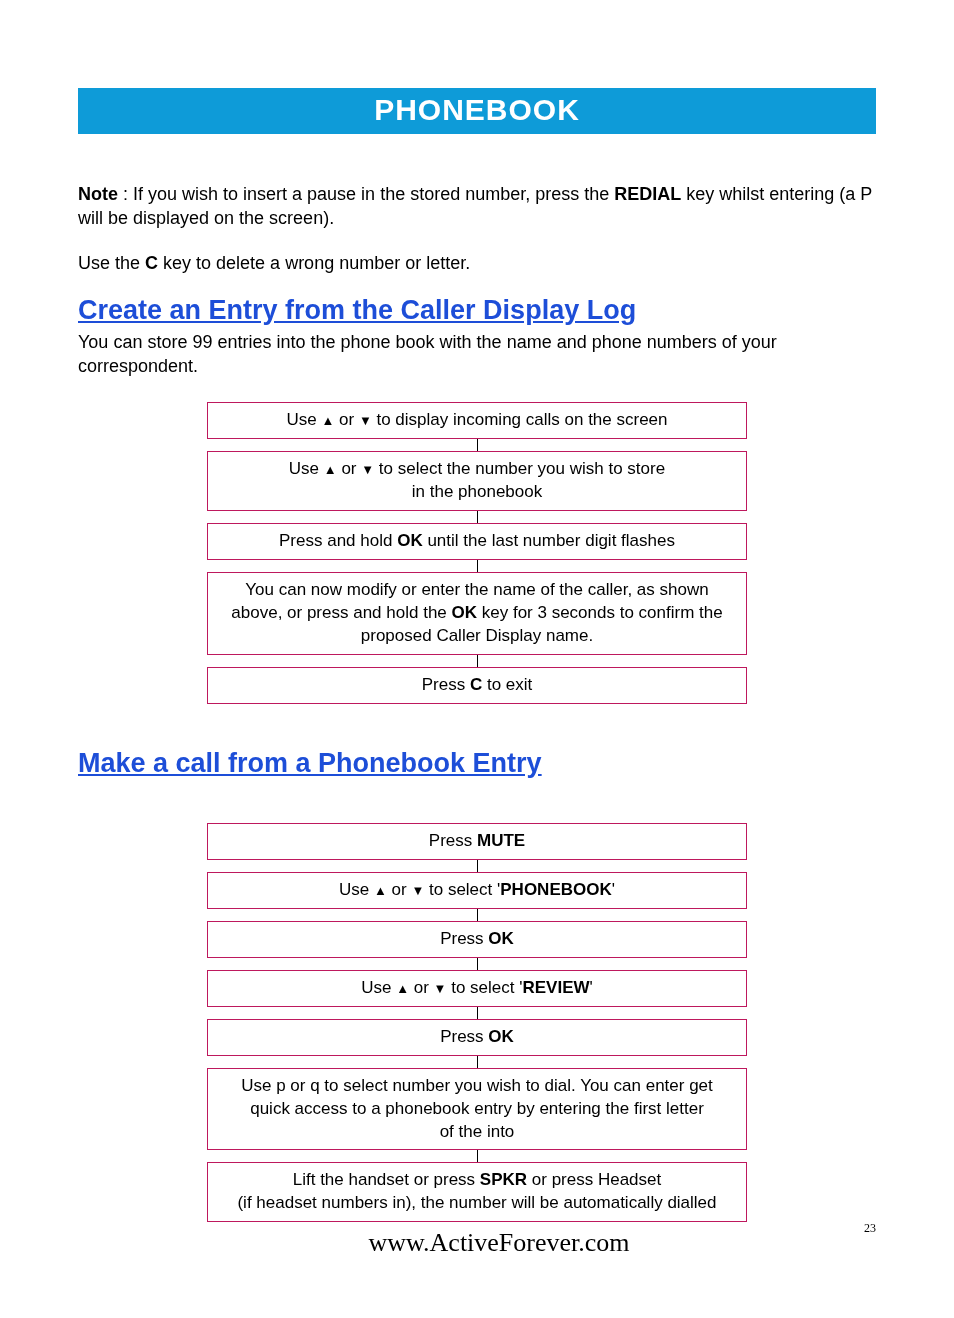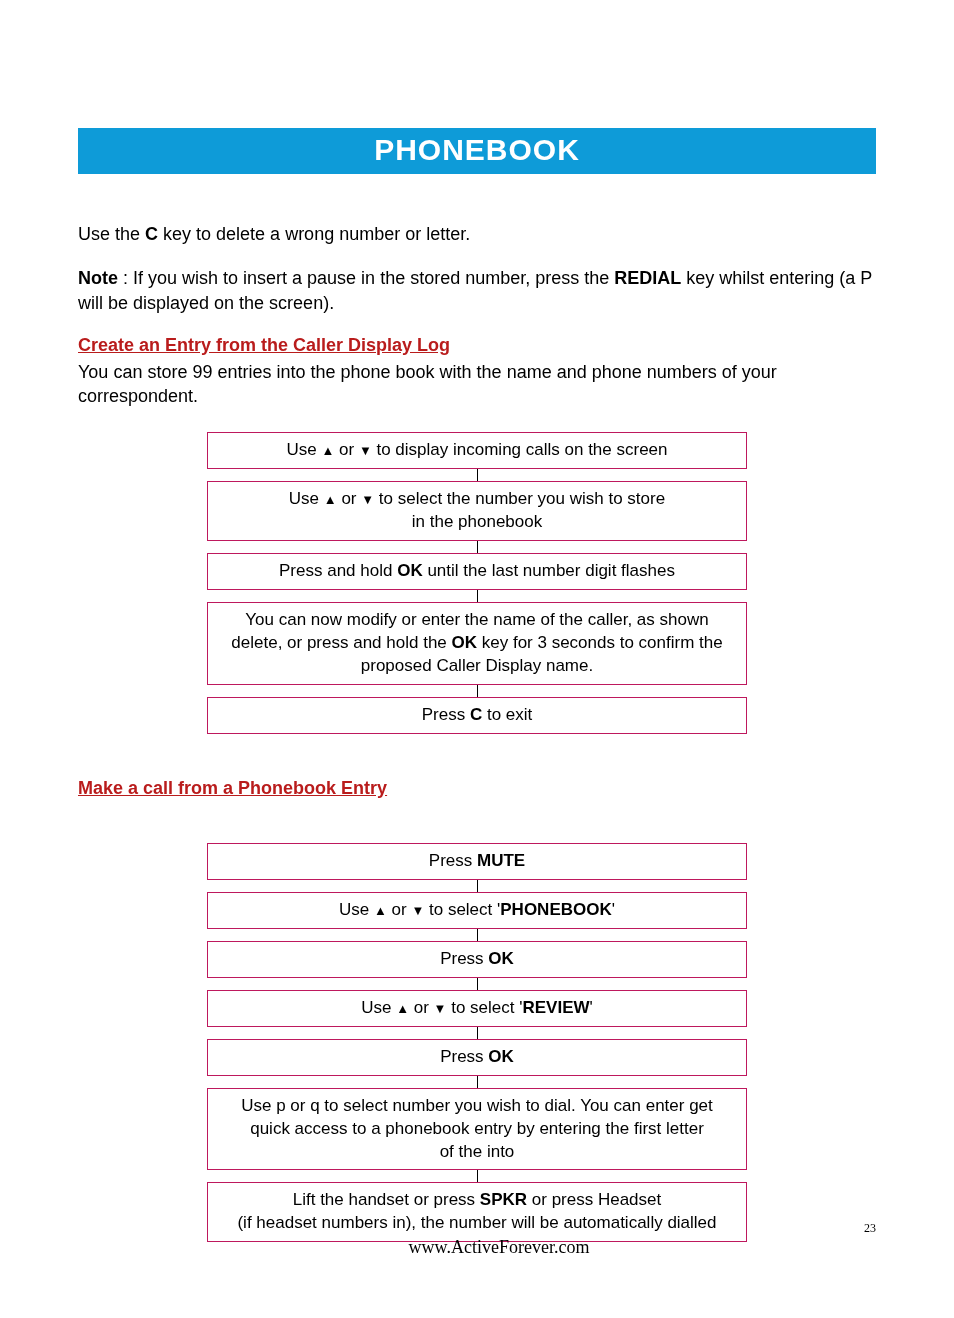--- a/index.html
+++ b/index.html
@@ -6,21 +6,20 @@
   body {
     font-family: Arial, Helvetica, sans-serif;
     background: #fff;
     width: 954px;
     height: 1318px;
     position: relative;
     color: #000;
   }
   .page {
     padding: 88px 78px 0 78px;
-    margin-top: 40px;
   }
   .title-bar {
     background: #0e9bd8;
     border-bottom: 2px solid #0e9bd8;
     height: 46px;
     display: flex;
     align-items: center;
     justify-content: center;
     margin-bottom: 48px;
   }
@@ -30,22 +29,22 @@
     color: #fff;
     letter-spacing: 1px;
   }
   .body-text {
     font-size: 18px;
     line-height: 1.35;
     margin-bottom: 20px;
   }
   .body-text b { font-weight: bold; }
   .section-heading {
-    color: #b91c1c;
-    font-size: 18px;
+    color: #1d4ed8;
+    font-size: 27px;
     font-weight: bold;
     text-decoration: underline;
     margin-top: 8px;
     margin-bottom: 4px;
   }
   .flow {
     margin: 24px auto 0 auto;
     width: 540px;
   }
   .step {
@@ -65,21 +64,21 @@
     font-size: 13px;
     display: inline-block;
     vertical-align: baseline;
   }
   .footer-url {
     position: absolute;
     bottom: 60px;
     left: 0;
     width: 100%;
     text-align: center;
-    font-size: 18px;
+    font-size: 26px;
     font-family: "Times New Roman", Times, serif;
     padding-left: 44px;
   }
   .page-num {
     position: absolute;
     bottom: 82px;
     right: 78px;
     font-size: 12px;
     font-family: Liberation Serif, serif;
   }
@@ -88,25 +87,25 @@
 </head>
 <body>
 
 <div class="page">
 
   <div class="title-bar">
     <span>PHONEBOOK</span>
   </div>
 
   <p class="body-text">
-    <span>Use the </span><b>C</b><span> key to delete a wrong number or letter.</span>
+    <b>Note</b><span> : If you wish to insert a pause in the stored number, press the </span><b>REDIAL</b><span> key whilst entering (a P will be displayed on the screen).</span>
   </p>
 
   <p class="body-text">
-    <b>Note</b><span> : If you wish to insert a pause in the stored number, press the </span><b>REDIAL</b><span> key whilst entering (a P will be displayed on the screen).</span>
+    <span>Use the </span><b>C</b><span> key to delete a wrong number or letter.</span>
   </p>
 
   <h2 class="section-heading">Create an Entry from the Caller Display Log</h2>
   <p class="body-text" style="margin-bottom:0">You can store 99 entries into the phone book with the name and phone numbers of your correspondent.</p>
 
   <div class="flow">
     <div class="step">
       <span>Use </span><span class="arrow-up">▲</span><span> or </span><span class="arrow-down">▼</span><span> to display incoming calls on the screen</span>
     </div>
     <div class="connector"></div>
@@ -114,21 +113,21 @@
       <span>Use </span><span class="arrow-up">▲</span><span> or </span><span class="arrow-down">▼</span><span>  to select the number you wish to store</span><br>
       <span>in the phonebook</span>
     </div>
     <div class="connector"></div>
     <div class="step">
       <span>Press and hold </span><b>OK</b><span> until the last number digit ﬂashes</span>
     </div>
     <div class="connector"></div>
     <div class="step">
       <span>You can now modify or enter the name of the caller, as shown</span><br>
-      <span>delete, or press and hold the </span><b>OK</b><span> key for 3 seconds to conﬁrm the</span><br>
+      <span>above, or press and hold the </span><b>OK</b><span> key for 3 seconds to conﬁrm the</span><br>
       <span>proposed Caller Display name.</span>
     </div>
     <div class="connector"></div>
     <div class="step">
       <span>Press </span><b>C</b><span> to exit</span>
     </div>
   </div>
 
   <div class="spacer-lg"></div>
 

